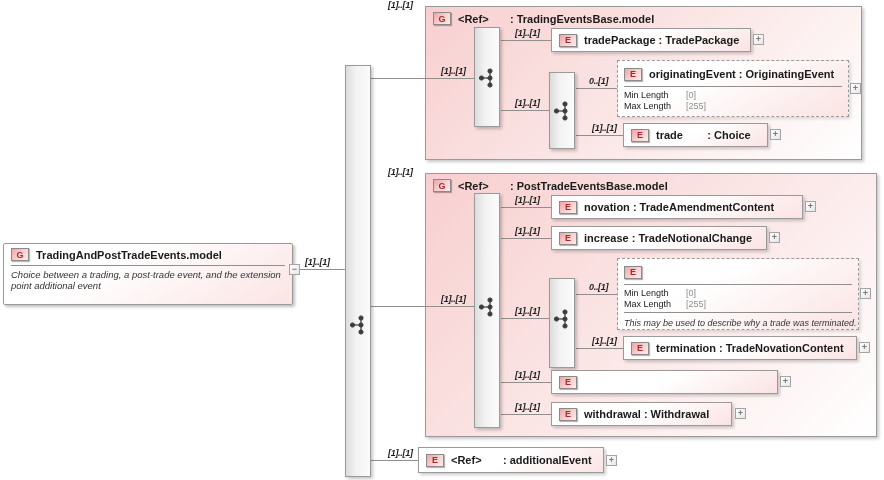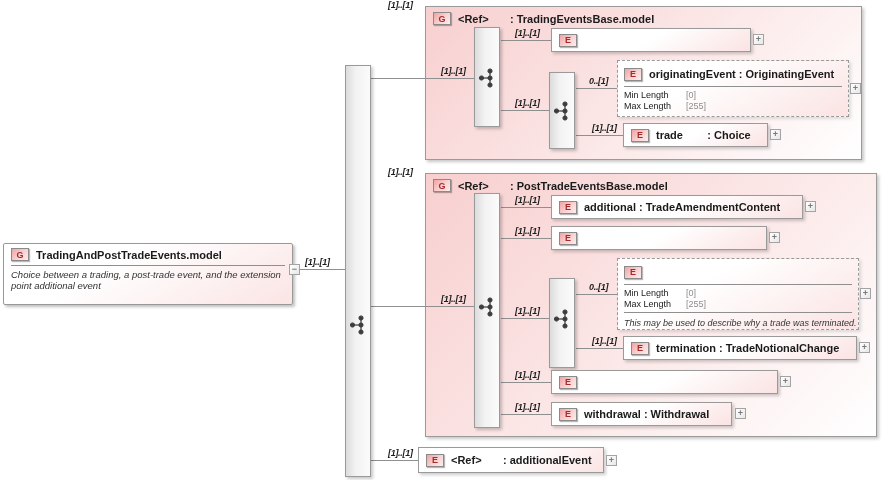--- a/index.html
+++ b/index.html
@@ -174,20 +174,21 @@
           <circle cx="3.5" cy="13" r="2.1"></circle>
           <circle cx="12" cy="6" r="2.1"></circle>
           <circle cx="12" cy="13" r="2.1"></circle>
           <circle cx="12" cy="20" r="2.1"></circle>
         </g>
     </svg>
   </div>
 
   <div class="ebox" style="left:551px; top:28px; width:200px;">
     <span class="badge">E</span>
+    <span>tradePackage : TradePackage</span>
   </div>
   <div class="sqbtn" style="left:753px; top:34px;">+</div>
 
   <div class="dbox" style="left:617px; top:60px; width:232px; height:57px;">
     <div class="dhead">
       <span class="badge">E</span>
       <span>originatingEvent : OriginatingEvent</span>
     </div>
     <div class="rule"></div>
     <div class="facet">
@@ -202,26 +203,27 @@
   <div class="sqbtn" style="left:850px; top:83px;">+</div>
 
   <div class="ebox" style="left:623px; top:123px; width:145px;">
     <span class="badge">E</span>
     <span>trade        : Choice</span>
   </div>
   <div class="sqbtn" style="left:770px; top:129px;">+</div>
 
   <div class="ebox" style="left:551px; top:195px; width:252px;">
     <span class="badge">E</span>
-    <span>additional : TradeAmendmentContent</span>
+    <span>novation : TradeAmendmentContent</span>
   </div>
   <div class="sqbtn" style="left:805px; top:201px;">+</div>
 
   <div class="ebox" style="left:551px; top:226px; width:216px;">
     <span class="badge">E</span>
+    <span>increase : TradeNotionalChange</span>
   </div>
   <div class="sqbtn" style="left:769px; top:232px;">+</div>
 
   <div class="dbox" style="left:617px; top:258px; width:242px; height:72px;">
     <div class="dhead">
       <span class="badge">E</span>
     </div>
     <div class="rule"></div>
     <div class="facet">
       <span class="fname">Min Length</span>
@@ -231,21 +233,21 @@
       <span class="fname">Max Length</span>
       <span class="fval">[255]</span>
     </div>
     <div class="rule"></div>
     <div class="dnote">This may be used to describe why a trade was terminated.</div>
   </div>
   <div class="sqbtn" style="left:860px; top:288px;">+</div>
 
   <div class="ebox" style="left:623px; top:336px; width:234px;">
     <span class="badge">E</span>
-    <span>termination : TradeNotionalChange</span>
+    <span>termination : TradeNovationContent</span>
   </div>
   <div class="sqbtn" style="left:859px; top:342px;">+</div>
 
   <div class="ebox" style="left:551px; top:370px; width:227px;">
     <span class="badge">E</span>
   </div>
   <div class="sqbtn" style="left:780px; top:376px;">+</div>
 
   <div class="ebox" style="left:551px; top:402px; width:181px;">
     <span class="badge">E</span>

